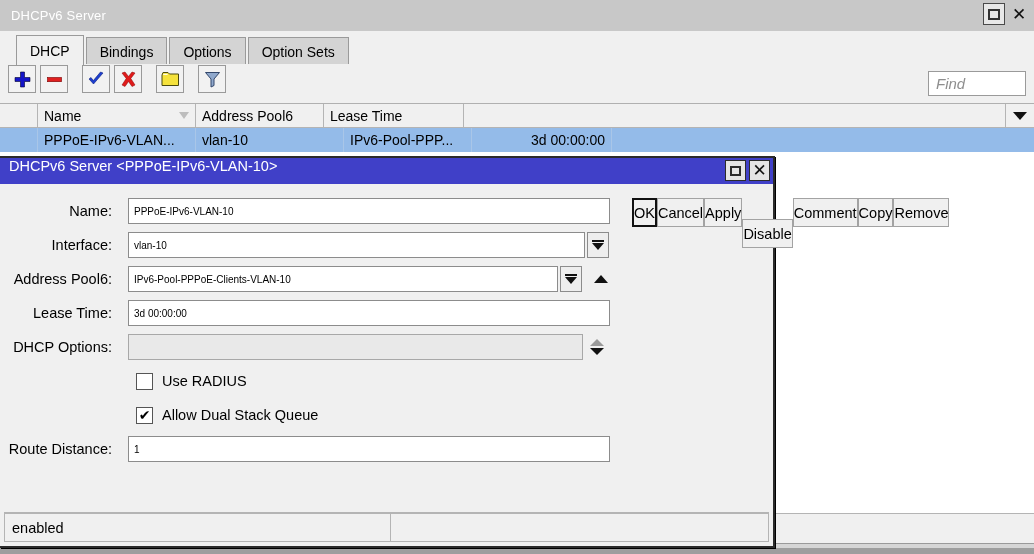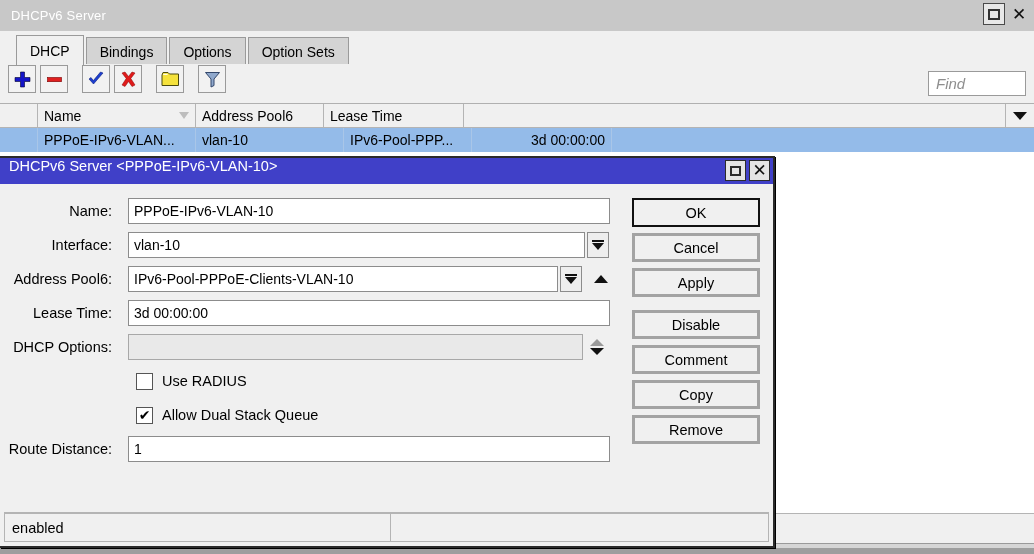--- a/index.html
+++ b/index.html
@@ -139,21 +139,21 @@
 
   #dlg-body{flex:1 1 auto;display:flex;position:relative;padding-top:14px;box-sizing:border-box;}
   #form-col{width:632px;flex:0 0 632px;}
   .frow{display:flex;align-items:center;height:26px;margin-bottom:8px;}
   .flabel{
     width:128px;flex:0 0 128px;text-align:right;padding-right:16px;
     font-size:14.5px;box-sizing:border-box;
   }
   .finput{
     height:26px;background:#fff;border:1px solid #8c8c8c;box-sizing:border-box;
-    display:flex;align-items:center;padding-left:5px;font-size:14px;
+    display:flex;align-items:center;padding-left:5px;font-size:10px;
     overflow:hidden;white-space:nowrap;
   }
   .finput.disabled{background:#e9e9e9;border-color:#a8a8a8;}
   .spin-btn{
     width:22px;height:26px;margin-left:2px;border:1px solid #8c8c8c;background:#eeeeee;
     box-sizing:border-box;display:flex;align-items:center;justify-content:center;flex-direction:column;
   }
   .arr-down{width:0;height:0;border-left:6px solid transparent;border-right:6px solid transparent;border-top:7px solid #111;}
   .arr-down-bar{width:12px;height:2px;background:#111;margin-bottom:1px;}
   .arr-up-solid{width:0;height:0;border-left:7px solid transparent;border-right:7px solid transparent;border-bottom:8px solid #111;margin-left:8px;}
@@ -163,29 +163,29 @@
 
   .crow{display:flex;align-items:center;height:26px;margin-bottom:8px;}
   .cbox{
     width:17px;height:17px;background:#fff;border:1px solid #555;box-sizing:border-box;
     margin-left:136px;display:flex;align-items:center;justify-content:center;
     font-size:14px;line-height:1;
   }
   .clabel{margin-left:9px;font-size:14.5px;}
 
   #btn-col{
-    width:128px;flex:0 0 128px;display:flex;flex-direction:column;align-items:stretch;
+    width:128px;flex:0 0 128px;display:flex;align-items:stretch;
   }
   .dbtn{
-    height:29px;margin-bottom:6px;background:#f0f0f0;border:3px solid #a3a3a3;
+    height:29px;margin-bottom:6px;background:#f0f0f0;border:1px solid #a3a3a3;
     display:flex;align-items:center;justify-content:center;font-size:14.5px;
     box-sizing:border-box;
   }
   .dbtn.default{border:2px solid #111;}
-  .dbtn.spaced{margin-top:7px;}
+  .dbtn.spaced{margin-top:21px;}
 
   #dlg-status{
     height:30px;flex:0 0 30px;display:flex;border-top:1px solid #b4b4b4;
     box-sizing:border-box;background:#f0f0f0;margin:0 4px 4px 4px;
   }
   #dlg-status-left{
     flex:0 0 386px;border:1px solid #b4b4b4;border-right:none;box-sizing:border-box;
     display:flex;align-items:center;padding-left:7px;font-size:14.5px;background:#f0f0f0;
   }
   #dlg-status-right{flex:1 1 auto;border:1px solid #b4b4b4;box-sizing:border-box;background:#f0f0f0;}

